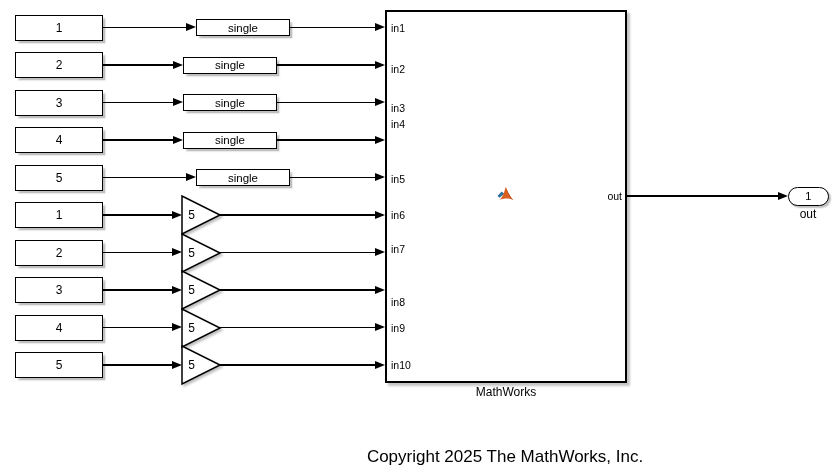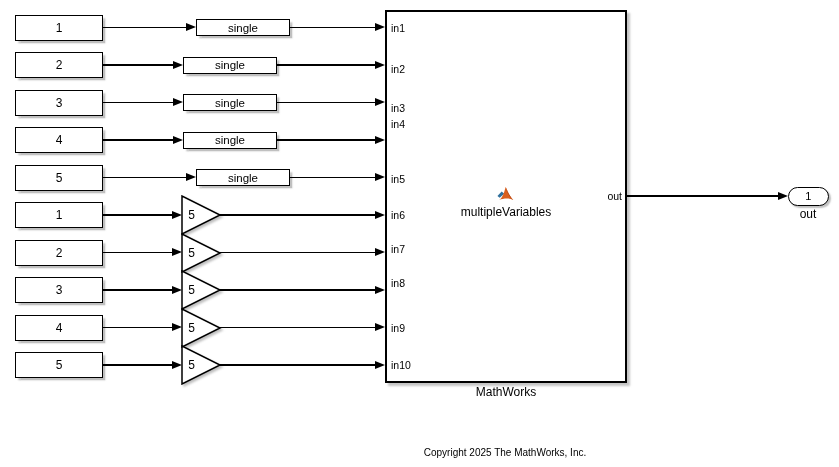--- a/index.html
+++ b/index.html
@@ -29,21 +29,21 @@
   .fn-name{position:absolute;left:0;right:0;top:193px;text-align:center;font-size:12px;}
   .logo{position:absolute;left:109px;top:172px;}
   .caption{position:absolute;transform:translateX(-50%);font-size:12px;white-space:nowrap;}
   #outport{
     position:absolute;left:788px;top:186.5px;width:40.5px;height:19px;background:#fff;
     border:1.4px solid #000;border-radius:10px;box-sizing:border-box;
     display:flex;align-items:center;justify-content:center;font-size:11px;
     box-shadow:2px 2px 1.5px rgba(150,150,150,.6);
   }
   #copyright{position:absolute;left:505px;top:447px;transform:translateX(-50%);
-    font-size:10px;white-space:nowrap;}
+    font-size:17px;white-space:nowrap;}
 </style>
 </head>
 <body>
 
 <div id="canvas">
 
   <div class="blk const" style="top:14.5px">1</div>
   <div class="blk const" style="top:52px">2</div>
   <div class="blk const" style="top:89.5px">3</div>
   <div class="blk const" style="top:127px">4</div>
@@ -125,30 +125,29 @@
   <div class="ah" style="left:375px;top:360.5px"></div>
 
   <div id="mfunc">
     <div class="port-lbl" style="top:9.5px">in1</div>
     <div class="port-lbl" style="top:51px">in2</div>
     <div class="port-lbl" style="top:90px">in3</div>
     <div class="port-lbl" style="top:106px">in4</div>
     <div class="port-lbl" style="top:161px">in5</div>
     <div class="port-lbl" style="top:197px">in6</div>
     <div class="port-lbl" style="top:231px">in7</div>
-    <div class="port-lbl" style="top:265px">in8</div>
+    <div class="port-lbl" style="top:284px">in8</div>
     <div class="port-lbl" style="top:309.5px">in9</div>
     <div class="port-lbl" style="top:347px">in10</div>
     <div class="oport-lbl">out</div>
     <svg class="logo" width="19" height="19" viewBox="0 0 20 20">
       <polygon points="1.5,12.5 6,8 8.7,10.2 3.8,14.6" fill="#30709d"></polygon>
       <path d="M3.2 16.8 C6.5 15 8 11 10.2 3.2 C12 7.5 14.3 13 18.2 16.8 C13.5 14.4 7.8 15.2 3.2 16.8 Z" fill="#d95f1e"></path>
       <path d="M10.2 3.2 C12 7.5 14.3 13 18.2 16.8 C14.8 14.8 12 10 10.2 3.2 Z" fill="#b34312"></path>
     </svg>
-    <div class="fn-name">multipleVariables</div>
   </div>
   <div class="caption" style="left:506px;top:385px">MathWorks</div>
 
   <div class="wire" style="left:627px;top:195.25px;width:151px"></div>
   <div class="ah" style="left:778px;top:191.5px"></div>
 
   <div id="outport">1</div>
   <div class="caption" style="left:808px;top:207px">out</div>
 
   <div id="copyright">Copyright 2025 The MathWorks, Inc.</div>

